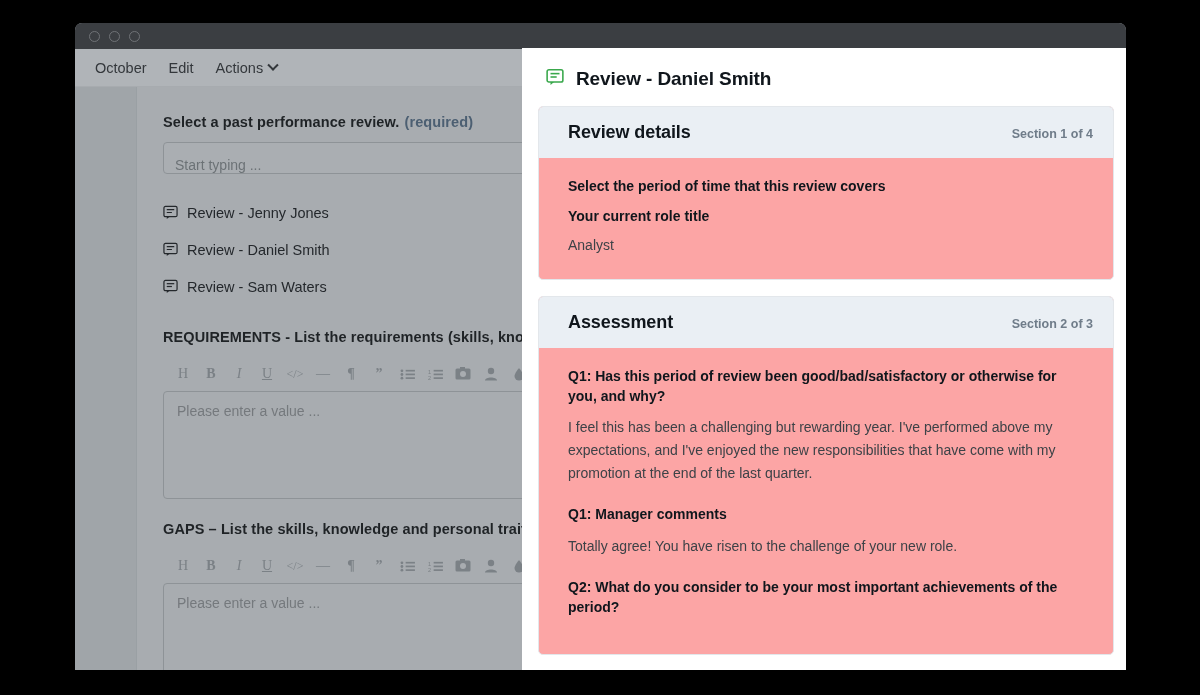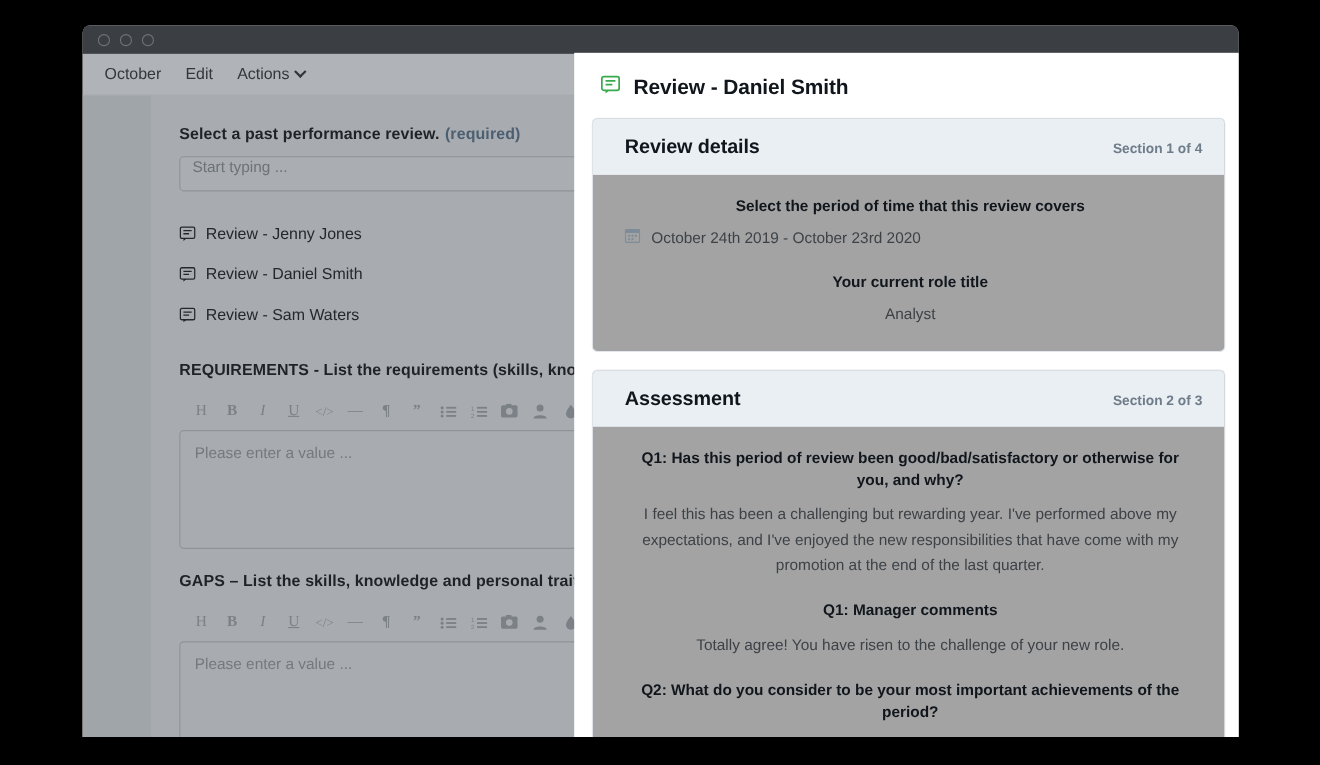--- a/index.html
+++ b/index.html
@@ -93,21 +93,21 @@
     font-weight: 700;
     margin-left: 5px;
   }
   .text-input {
     height: 32px;
     width: 520px;
     background: #aaaeb2;
     border: 1px solid #8e9397;
     border-radius: 4px;
     display: flex;
-    align-items: flex-start;
+    align-items: flex-end;
     padding: 0 11px;
     font-size: 14px;
     color: #6c7276;
     margin-bottom: 20px;
   }
   .option-row {
     display: flex;
     align-items: center;
     gap: 9px;
     height: 37px;
@@ -162,23 +162,22 @@
     font-size: 19px;
     font-weight: 700;
     color: #10161c;
     letter-spacing: -.1px;
   }
 
   .section-card {
     margin: 0 12px 16px 16px;
     border: 1px solid #e3e7eb;
     border-radius: 5px;
-    background: #a3a3a3;
+    background: #fca5a5;
     overflow: hidden;
-    text-align: center;
   }
   .section-head {
     background: #eaeff4;
     padding: 15px 20px 15px 29px;
     display: flex;
     align-items: baseline;
     justify-content: space-between;
   }
   .section-head h2 {
     font-size: 18px;
@@ -422,34 +421,20 @@
   </div>
 
   <div class="section-card">
     <div class="section-head">
       <h2>Review details</h2>
       <span class="section-count">Section 1 of 4</span>
     </div>
     <div class="section-body">
 
       <div class="q-title">Select the period of time that this review covers</div>
-      <div class="date-row">
-        <span>
-          <svg width="14" height="14" viewBox="0 0 14 14">
-              <rect x="0.5" y="1.8" width="13" height="11.5" rx="1.2" fill="none" stroke="#7e8c9a" stroke-width="1.2"></rect>
-              <rect x="0.5" y="1.8" width="13" height="3" fill="#7e8c9a"></rect>
-              <rect x="3" y="6.5" width="1.8" height="1.8" fill="#7e8c9a"></rect>
-              <rect x="6.1" y="6.5" width="1.8" height="1.8" fill="#7e8c9a"></rect>
-              <rect x="9.2" y="6.5" width="1.8" height="1.8" fill="#7e8c9a"></rect>
-              <rect x="3" y="9.6" width="1.8" height="1.8" fill="#7e8c9a"></rect>
-              <rect x="6.1" y="9.6" width="1.8" height="1.8" fill="#7e8c9a"></rect>
-            </svg>
-        </span>
-        <span>October 24th 2019 - October 23rd 2020</span>
-      </div>
 
       <div class="q-title">Your current role title</div>
       <div class="plain-value">Analyst</div>
 
     </div>
   </div>
 
   <div class="section-card">
     <div class="section-head">
       <h2>Assessment</h2>

